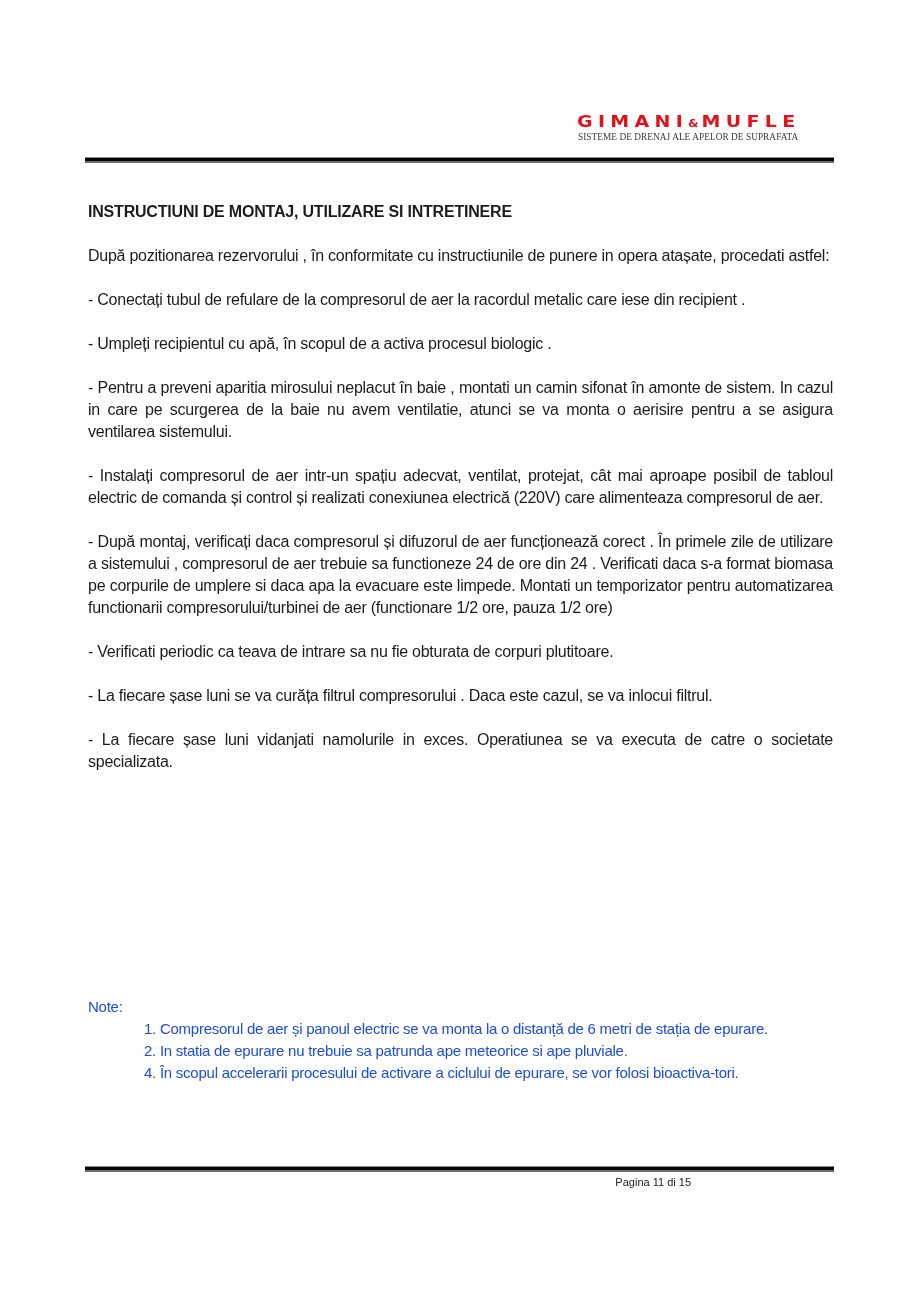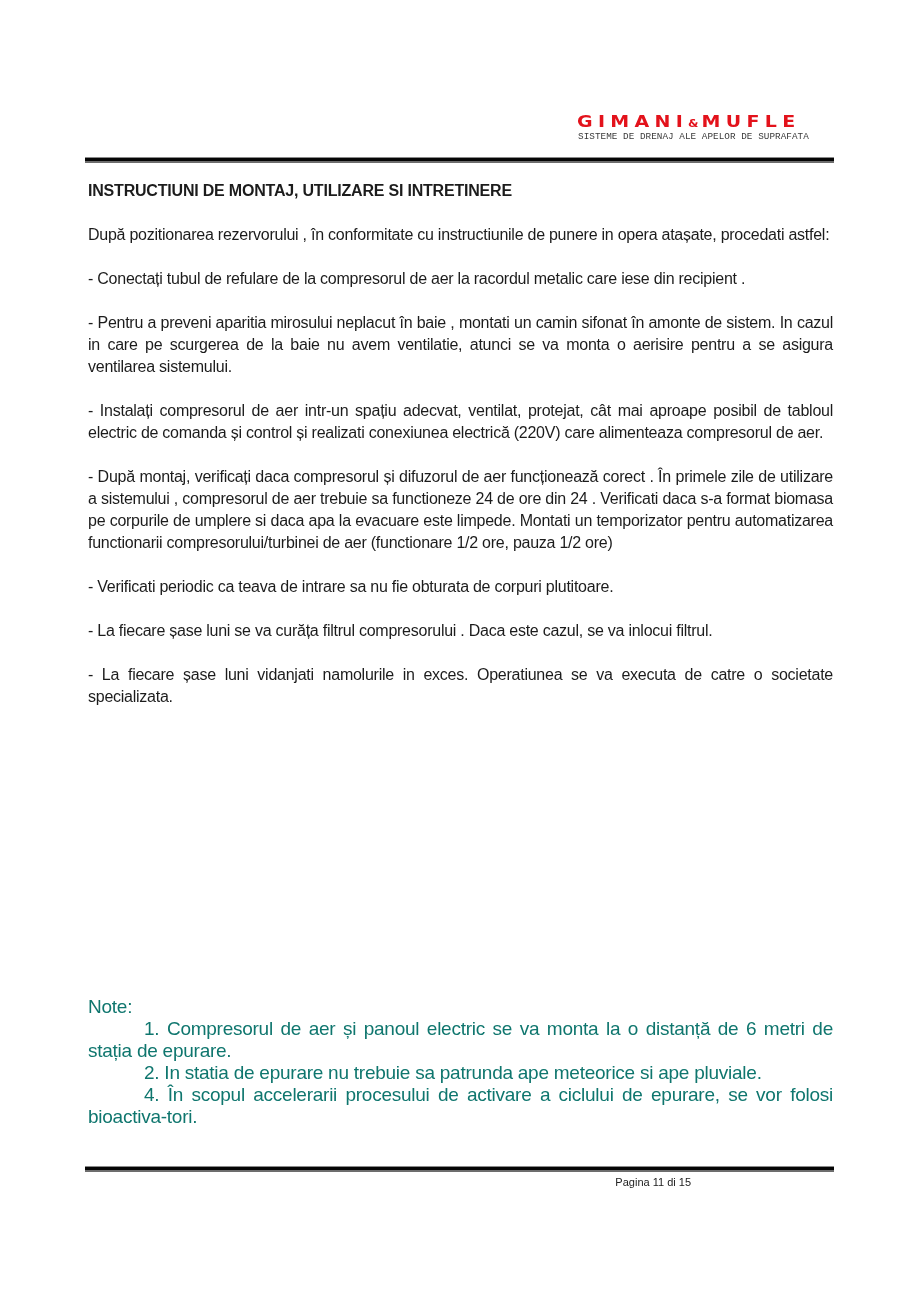--- a/index.html
+++ b/index.html
@@ -43,21 +43,21 @@
     .logo-mark .amp {
       font-size: 12px;
       letter-spacing: 0;
       vertical-align: baseline;
       margin-right: 3px;
     }
     .logo-tag {
       position: absolute;
       top: 18px;
       left: 1px;
-      font-family: Liberation Mono, monospace;
+      font-family: Liberation Serif, serif;
       font-size: 9.3px;
       line-height: 10px;
       color: #3a3a3a;
       white-space: nowrap;
       letter-spacing: 0.05px;
     }
     
     .rule {
       position: absolute;
       left: 85px;
@@ -67,21 +67,21 @@
     .rule .r1 { height: 1px; background: #8a8a8a; }
     .rule .r2 { height: 3px; background: #050505; }
     .rule .r3 { height: 2px; background: #6d6d6d; }
     .rule-top { top: 157px; }
     .rule-bottom { top: 1166px; }
 
     
     .content {
       position: absolute;
       left: 88px;
-      top: 180px;
+      top: 201px;
       width: 745px;
       font-family: "Liberation Sans", "DejaVu Sans", sans-serif;
       font-size: 16px;
       line-height: 22px;
       color: #1c1c1c;
     }
     .title {
       font-weight: bold;
       font-size: 16px;
       line-height: 22px;
@@ -93,23 +93,23 @@
       text-align: justify;
       letter-spacing: -0.25px;
       word-spacing: 0px;
     }
     .para.last-left { text-align: left; }
     .notes {
       position: absolute;
       left: 88px;
       top: 996px;
       width: 745px;
-      font-size: 19px;
+      font-size: 15px;
       line-height: 22px;
-      color: #0f766e;
+      color: #1d4ed8;
       letter-spacing: -0.25px;
     }
     .note-label { margin: 0; }
     .note-item {
       margin: 0;
       text-indent: 56px;
       text-align: justify;
     }
     .footer-page {
       position: absolute;
@@ -134,20 +134,21 @@
   <div class="rule rule-top">
     <div class="r1"></div>
       <div class="r2"></div>
       <div class="r3"></div>
   </div>
 
   <div class="content">
     <h1 class="title">INSTRUCTIUNI DE MONTAJ, UTILIZARE SI INTRETINERE</h1>
     <p class="para">După pozitionarea rezervorului , în conformitate cu instructiunile de punere in opera atașate, procedati astfel:</p>
     <p class="para last-left">- Conectați tubul de refulare de la compresorul de aer la racordul metalic care iese din recipient .</p>
+    <p class="para last-left">- Umpleți recipientul cu apă, în scopul de a activa procesul biologic .</p>
     <p class="para">- Pentru a preveni aparitia mirosului neplacut în baie , montati un camin sifonat în amonte de sistem. In cazul in care pe scurgerea de la baie nu avem ventilatie, atunci se va monta o aerisire pentru a se asigura ventilarea sistemului.</p>
     <p class="para">- Instalați compresorul de aer intr-un spațiu adecvat, ventilat, protejat, cât mai aproape posibil de tabloul electric de comanda și control și realizati conexiunea electrică (220V) care alimenteaza compresorul de aer.</p>
     <p class="para">- După montaj, verificați daca compresorul și difuzorul de aer funcționează corect . În primele zile de utilizare a sistemului , compresorul de aer trebuie sa functioneze 24 de ore din 24 . Verificati daca s-a format biomasa pe corpurile de umplere si daca apa la evacuare este limpede. Montati un temporizator pentru automatizarea functionarii compresorului/turbinei de aer (functionare 1/2 ore, pauza 1/2 ore)</p>
     <p class="para last-left">- Verificati periodic ca teava de intrare sa nu fie obturata de corpuri plutitoare.</p>
     <p class="para last-left">- La fiecare șase luni se va curăța filtrul compresorului . Daca este cazul, se va inlocui filtrul.</p>
     <p class="para">- La fiecare șase luni vidanjati namolurile in exces. Operatiunea se va executa de catre o societate specializata.</p>
   </div>
 
   <div class="notes">
     <p class="note-label">Note:</p>

